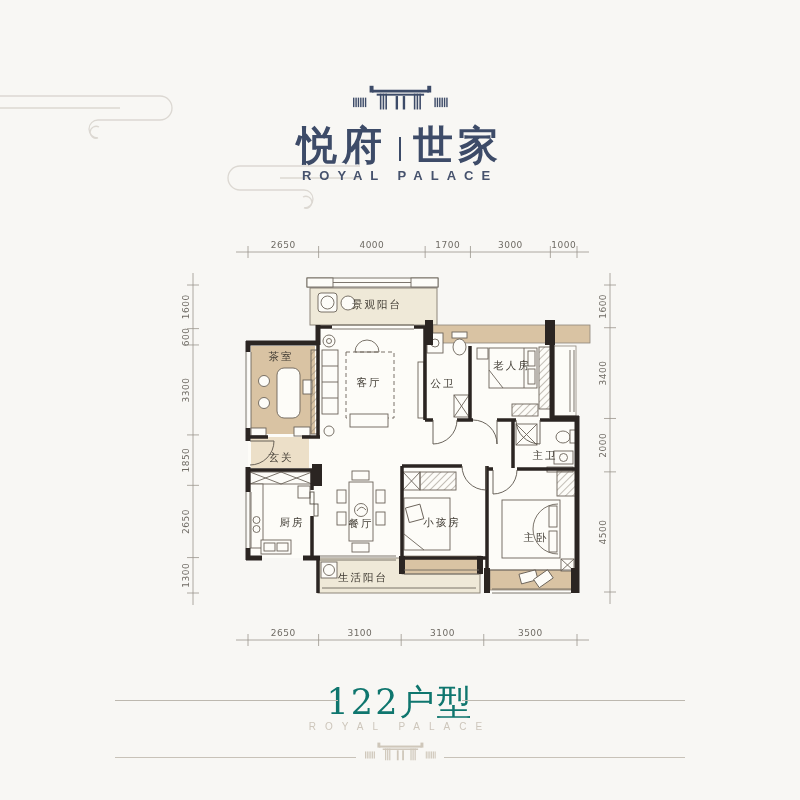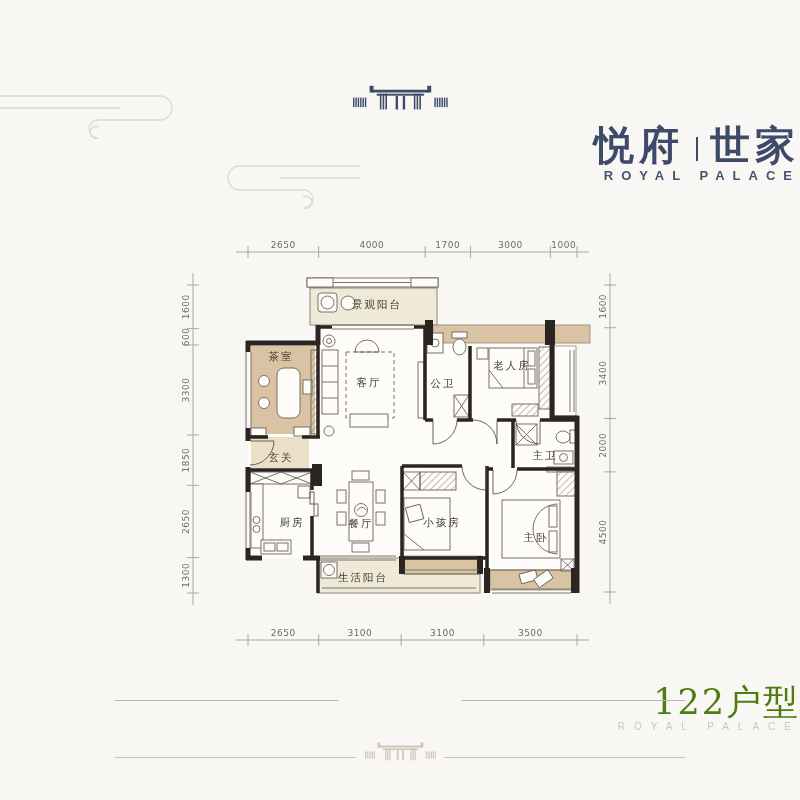--- a/index.html
+++ b/index.html
@@ -2,27 +2,27 @@
 <html><head>
 <meta charset="utf-8">
 <style>
   html,body{margin:0;padding:0;background:#e9e7e3;}
   .canvas{position:relative;width:800px;height:800px;background:#f8f7f4;overflow:hidden;
           font-family:"Liberation Sans",sans-serif;}
   svg text{user-select:none;}
   .dimline{stroke:#9a958d;stroke-width:0.8;}
   .dimtext{font-family:"DejaVu Sans",sans-serif;font-size:9px;fill:#6f6b64;letter-spacing:0.5px;}
   .roomtext{font-family:"DejaVu Sans",sans-serif;font-size:10.5px;fill:#3f3a32;letter-spacing:2px;}
-  .hdr{position:absolute;left:0;width:800px;text-align:right;}
+  .hdr{position:absolute;left:0;width:800px;text-align:center;}
   .brand{top:118px;font-family:"DejaVu Serif",serif;font-weight:700;font-size:40px;
          color:#3d4b68;letter-spacing:5px;}
   .brand .sep{display:inline-block;width:2px;height:24px;background:#3d4b68;
               margin:0 12px;vertical-align:middle;}
   .brand-sub{top:168px;font-size:13px;color:#46526d;letter-spacing:8px;font-weight:600;}
-  .ftitle{top:679px;font-family:"DejaVu Serif",serif;font-size:35px;color:#4d7c0f;letter-spacing:2px;}
+  .ftitle{top:679px;font-family:"DejaVu Serif",serif;font-size:35px;color:#0f766e;letter-spacing:2px;}
   .fsub{top:721px;font-size:10px;color:#cdc6bb;letter-spacing:9px;}
   .rule{position:absolute;height:1px;background:#bdb8af;}
   .rule2{position:absolute;height:1px;background:#c8c2b8;}
 </style>
 </head>
 <body>
 
 <div class="canvas">
 
   <svg width="800" height="800" viewBox="0 0 800 800" style="position:absolute;left:0;top:0;">

